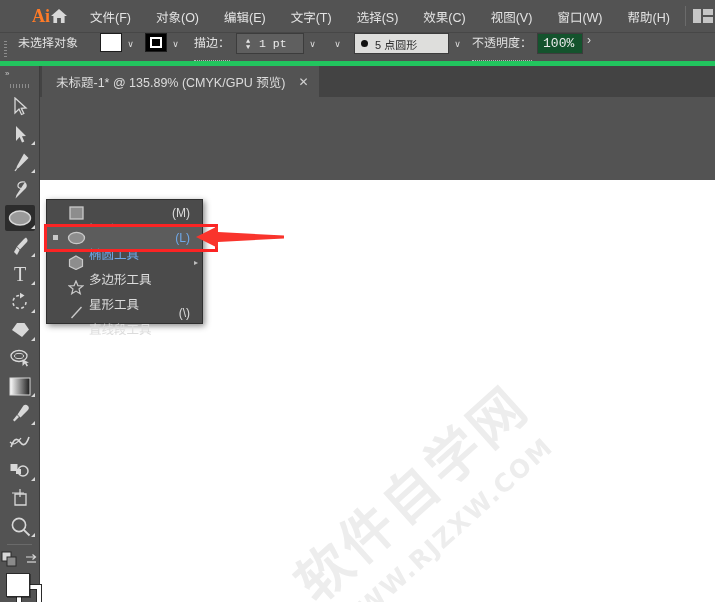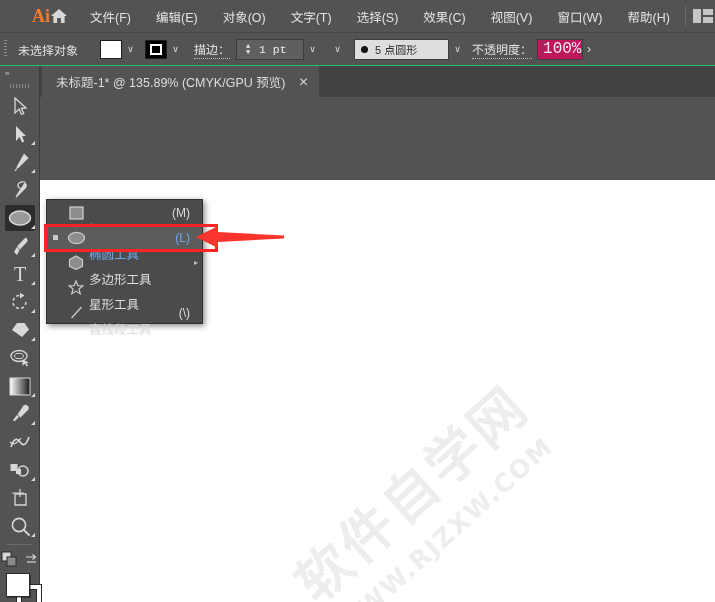--- a/index.html
+++ b/index.html
@@ -36,22 +36,22 @@
   }
   .ws-area { margin-left: auto; display: flex; align-items: center; padding-right: 10px; }
   .ws-icon { display: flex; align-items: center; }
   .ws-chev { color: #d6d6d6; font-size: 9px; margin-left: 7px; }
 
   
   .controlbar {
     position: absolute; left: 0; top: 32px; width: 715px; height: 34px;
     background: #535353;
     border-top: 1px solid #474747;
-    border-bottom: 1px solid #22c55e;
-    display: flex; align-items: center;
+    border-bottom: 5px solid #22c55e;
+    display: flex; 
   }
   .grip {
     width: 10px; height: 34px; display: flex; align-items: center; justify-content: center;
   }
   .grip-dots {
     width: 3px; height: 18px;
     background-image: repeating-linear-gradient(to bottom, #8d8d8d 0 1px, transparent 1px 3px);
   }
   .cb-label { color: #e0e0e0; font-size: 12px; white-space: nowrap; }
   .cb-label-u { color: #e0e0e0; font-size: 12px; white-space: nowrap; border-bottom: 1px dotted #b9b9b9; padding-bottom: 1px;}
@@ -84,22 +84,22 @@
   }
   .profile-line { width: 70px; height: 3px; background: #111; }
   .profile-txt { color: #2a2a2a; font-size: 11px; }
   .brush-box {
     height: 21px; width: 95px; background: #dededc; border: 1px solid #3c3c3c;
     display: flex; align-items: center; padding: 0 6px; gap: 7px;
   }
   .brush-dot { width: 7px; height: 7px; border-radius: 50%; background: #111; }
   .brush-txt { color: #2a2a2a; font-size: 11px; }
   .opacity-field {
-    height: 21px; width: 46px; background: #be185d; border: 1px solid #3c3c3c;
-    display: flex; align-items: center; color: #ececec; font-size: 16px; padding: 0 5px;
+    height: 21px; width: 46px; background: #14532d; border: 1px solid #3c3c3c;
+    display: flex; align-items: center; color: #ececec; font-size: 13px; padding: 0 5px;
     font-family: "Liberation Mono", monospace;
   }
   .cb-arrow { color: #dcdcdc; font-size: 12px; padding: 0 4px; }
 
   
   .tabbar {
     position: absolute; left: 0; top: 66px; width: 715px; height: 31px;
     background: #434343;
   }
   .tab {
@@ -222,22 +222,22 @@
   <div class="menubar">
     <div class="ai-logo">Ai</div>
     <div class="home-btn">
       <svg width="18" height="16" viewBox="0 0 18 16">
         <path d="M9 1 L17 8 L14.6 8 L14.6 15 L10.9 15 L10.9 10 L7.1 10 L7.1 15 L3.4 15 L3.4 8 L1 8 Z" fill="#d8d8d8"></path>
       </svg>
     </div>
     <div class="sep-v"></div>
     <div class="menu-items">
       <div class="menu-item">文件(F)</div>
+      <div class="menu-item">对象(O)</div>
       <div class="menu-item">编辑(E)</div>
-      <div class="menu-item">对象(O)</div>
       <div class="menu-item">文字(T)</div>
       <div class="menu-item">选择(S)</div>
       <div class="menu-item">效果(C)</div>
       <div class="menu-item">视图(V)</div>
       <div class="menu-item">窗口(W)</div>
       <div class="menu-item">帮助(H)</div>
     </div>
     <div class="ws-area">
       <div class="sep-v"></div>
       <div class="ws-icon">

